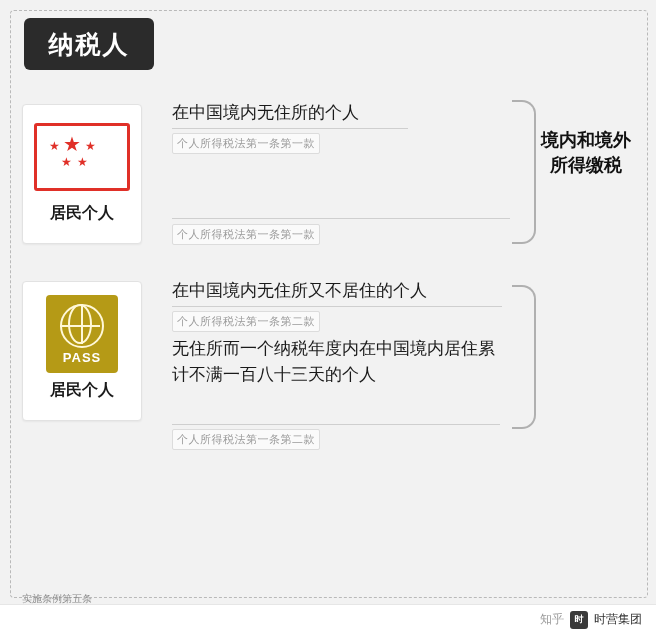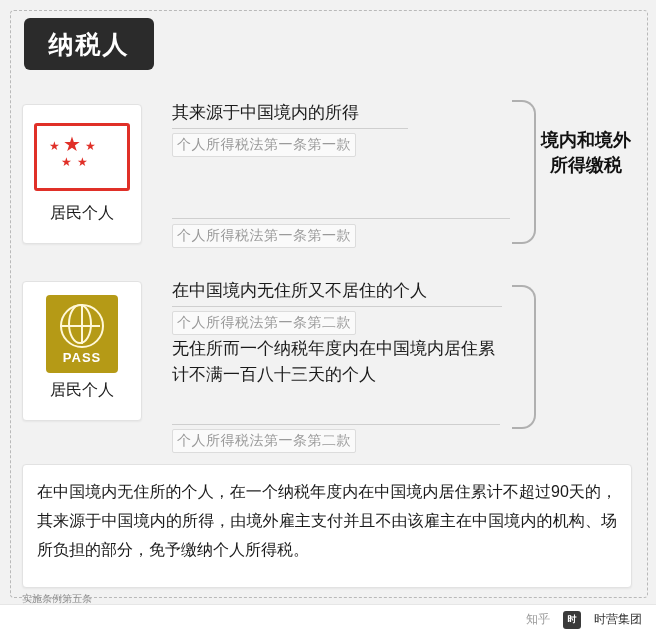--- a/index.html
+++ b/index.html
@@ -75,31 +75,31 @@
     border-left:2px solid #fff8d8;transform:translateX(-1px);
   }
   .globe:after{
     content:"";position:absolute;top:50%;left:-2px;height:0;width:40px;
     border-top:2px solid #fff8d8;transform:translateY(-1px);
   }
   .globe .e1{position:absolute;left:6px;top:-2px;width:24px;height:40px;border:2px solid #fff8d8;border-radius:50%;box-sizing:border-box;}
   .pass-text{color:#ffffff;font-size:13px;font-weight:bold;letter-spacing:1px;}
 
   .card-label{
-    font-size:16px;color:#1a1a1a;font-weight:normal;margin-top:2px;text-align:center;
+    font-size:16px;color:#1a1a1a;font-weight:bold;margin-top:2px;text-align:center;
   }
 
   
   .row-text{
     position:absolute;
     font-size:17px;color:#1a1a1a;line-height:26px;
   }
   .law-ref{
     position:absolute;
-    font-size:14px;color:#9a9a9a;
+    font-size:11px;color:#9a9a9a;
     border:1px solid #dcdcdc;background:#fafafa;
     padding:2px 4px;border-radius:2px;
     letter-spacing:0.5px;
   }
   .hr-line{
     position:absolute;height:1px;background:#cfcfcf;
   }
 
   
   .brace{
@@ -129,21 +129,21 @@
     font-size:10px;color:#8c8c8c;
   }
 
   
   .footer{
     position:absolute;left:0;top:604px;width:656px;height:29px;
     background:#ffffff;border-top:1px solid #e6e6e6;
   }
   .footer-inner{
     position:absolute;right:14px;top:0;height:29px;
-    display:flex;align-items:center;gap:13px;
+    display:flex;align-items:center;gap:6px;
   }
   .zhihu{
     font-size:12px;color:#9a9a9a;
   }
   .avatar{
     width:18px;height:18px;border-radius:3px;background:#3a3a3a;
     display:flex;align-items:center;justify-content:center;
     color:#fff;font-size:9px;font-weight:bold;
   }
   .brand{font-size:12px;color:#333;}
@@ -164,21 +164,21 @@
         <span class="star big">★</span>
         <span class="star s1">★</span>
         <span class="star s2">★</span>
         <span class="star s3">★</span>
         <span class="star s4">★</span>
       </div>
     </div>
     <div class="card-label">居民个人</div>
   </div>
 
-  <div class="row-text" style="left:172px;top:100px;width:330px;">其来源于中国境内的所得</div>
+  <div class="row-text" style="left:172px;top:100px;width:330px;">在中国境内无住所的个人</div>
   <div class="hr-line" style="left:172px;top:128px;width:236px;"></div>
   <div class="law-ref" style="left:172px;top:133px;">个人所得税法第一条第一款</div>
 
   <div class="hr-line" style="left:172px;top:218px;width:338px;"></div>
   <div class="law-ref" style="left:172px;top:224px;">个人所得税法第一条第一款</div>
 
   <div class="brace" style="left:512px;top:100px;height:140px;"></div>
   <div class="result" style="left:540px;top:128px;width:92px;">境内和境外所得缴税</div>
 
   <div class="card icon-card" id="nonresident-card">
@@ -196,23 +196,20 @@
   <div class="row-text" style="left:172px;top:278px;width:340px;">在中国境内无住所又不居住的个人</div>
   <div class="hr-line" style="left:172px;top:306px;width:330px;"></div>
   <div class="law-ref" style="left:172px;top:311px;">个人所得税法第一条第二款</div>
 
   <div class="row-text" style="left:172px;top:336px;width:328px;">无住所而一个纳税年度内在中国境内居住累计不满一百八十三天的个人</div>
   <div class="hr-line" style="left:172px;top:424px;width:328px;"></div>
   <div class="law-ref" style="left:172px;top:429px;">个人所得税法第一条第二款</div>
 
   <div class="brace" style="left:512px;top:285px;height:140px;"></div>
 
-  <div class="card" id="bottom-card">
-    <div class="para">在中国境内无住所的个人，在一个纳税年度内在中国境内居住累计不超过90天的，其来源于中国境内的所得，由境外雇主支付并且不由该雇主在中国境内的机构、场所负担的部分，免予缴纳个人所得税。</div>
-  </div>
   <div class="bottom-ref">实施条例第五条</div>
 
   <div class="footer">
     <div class="footer-inner">
       <span class="zhihu">知乎</span>
       <span class="avatar">时</span>
       <span class="brand">时营集团</span>
     </div>
   </div>
 </div>

